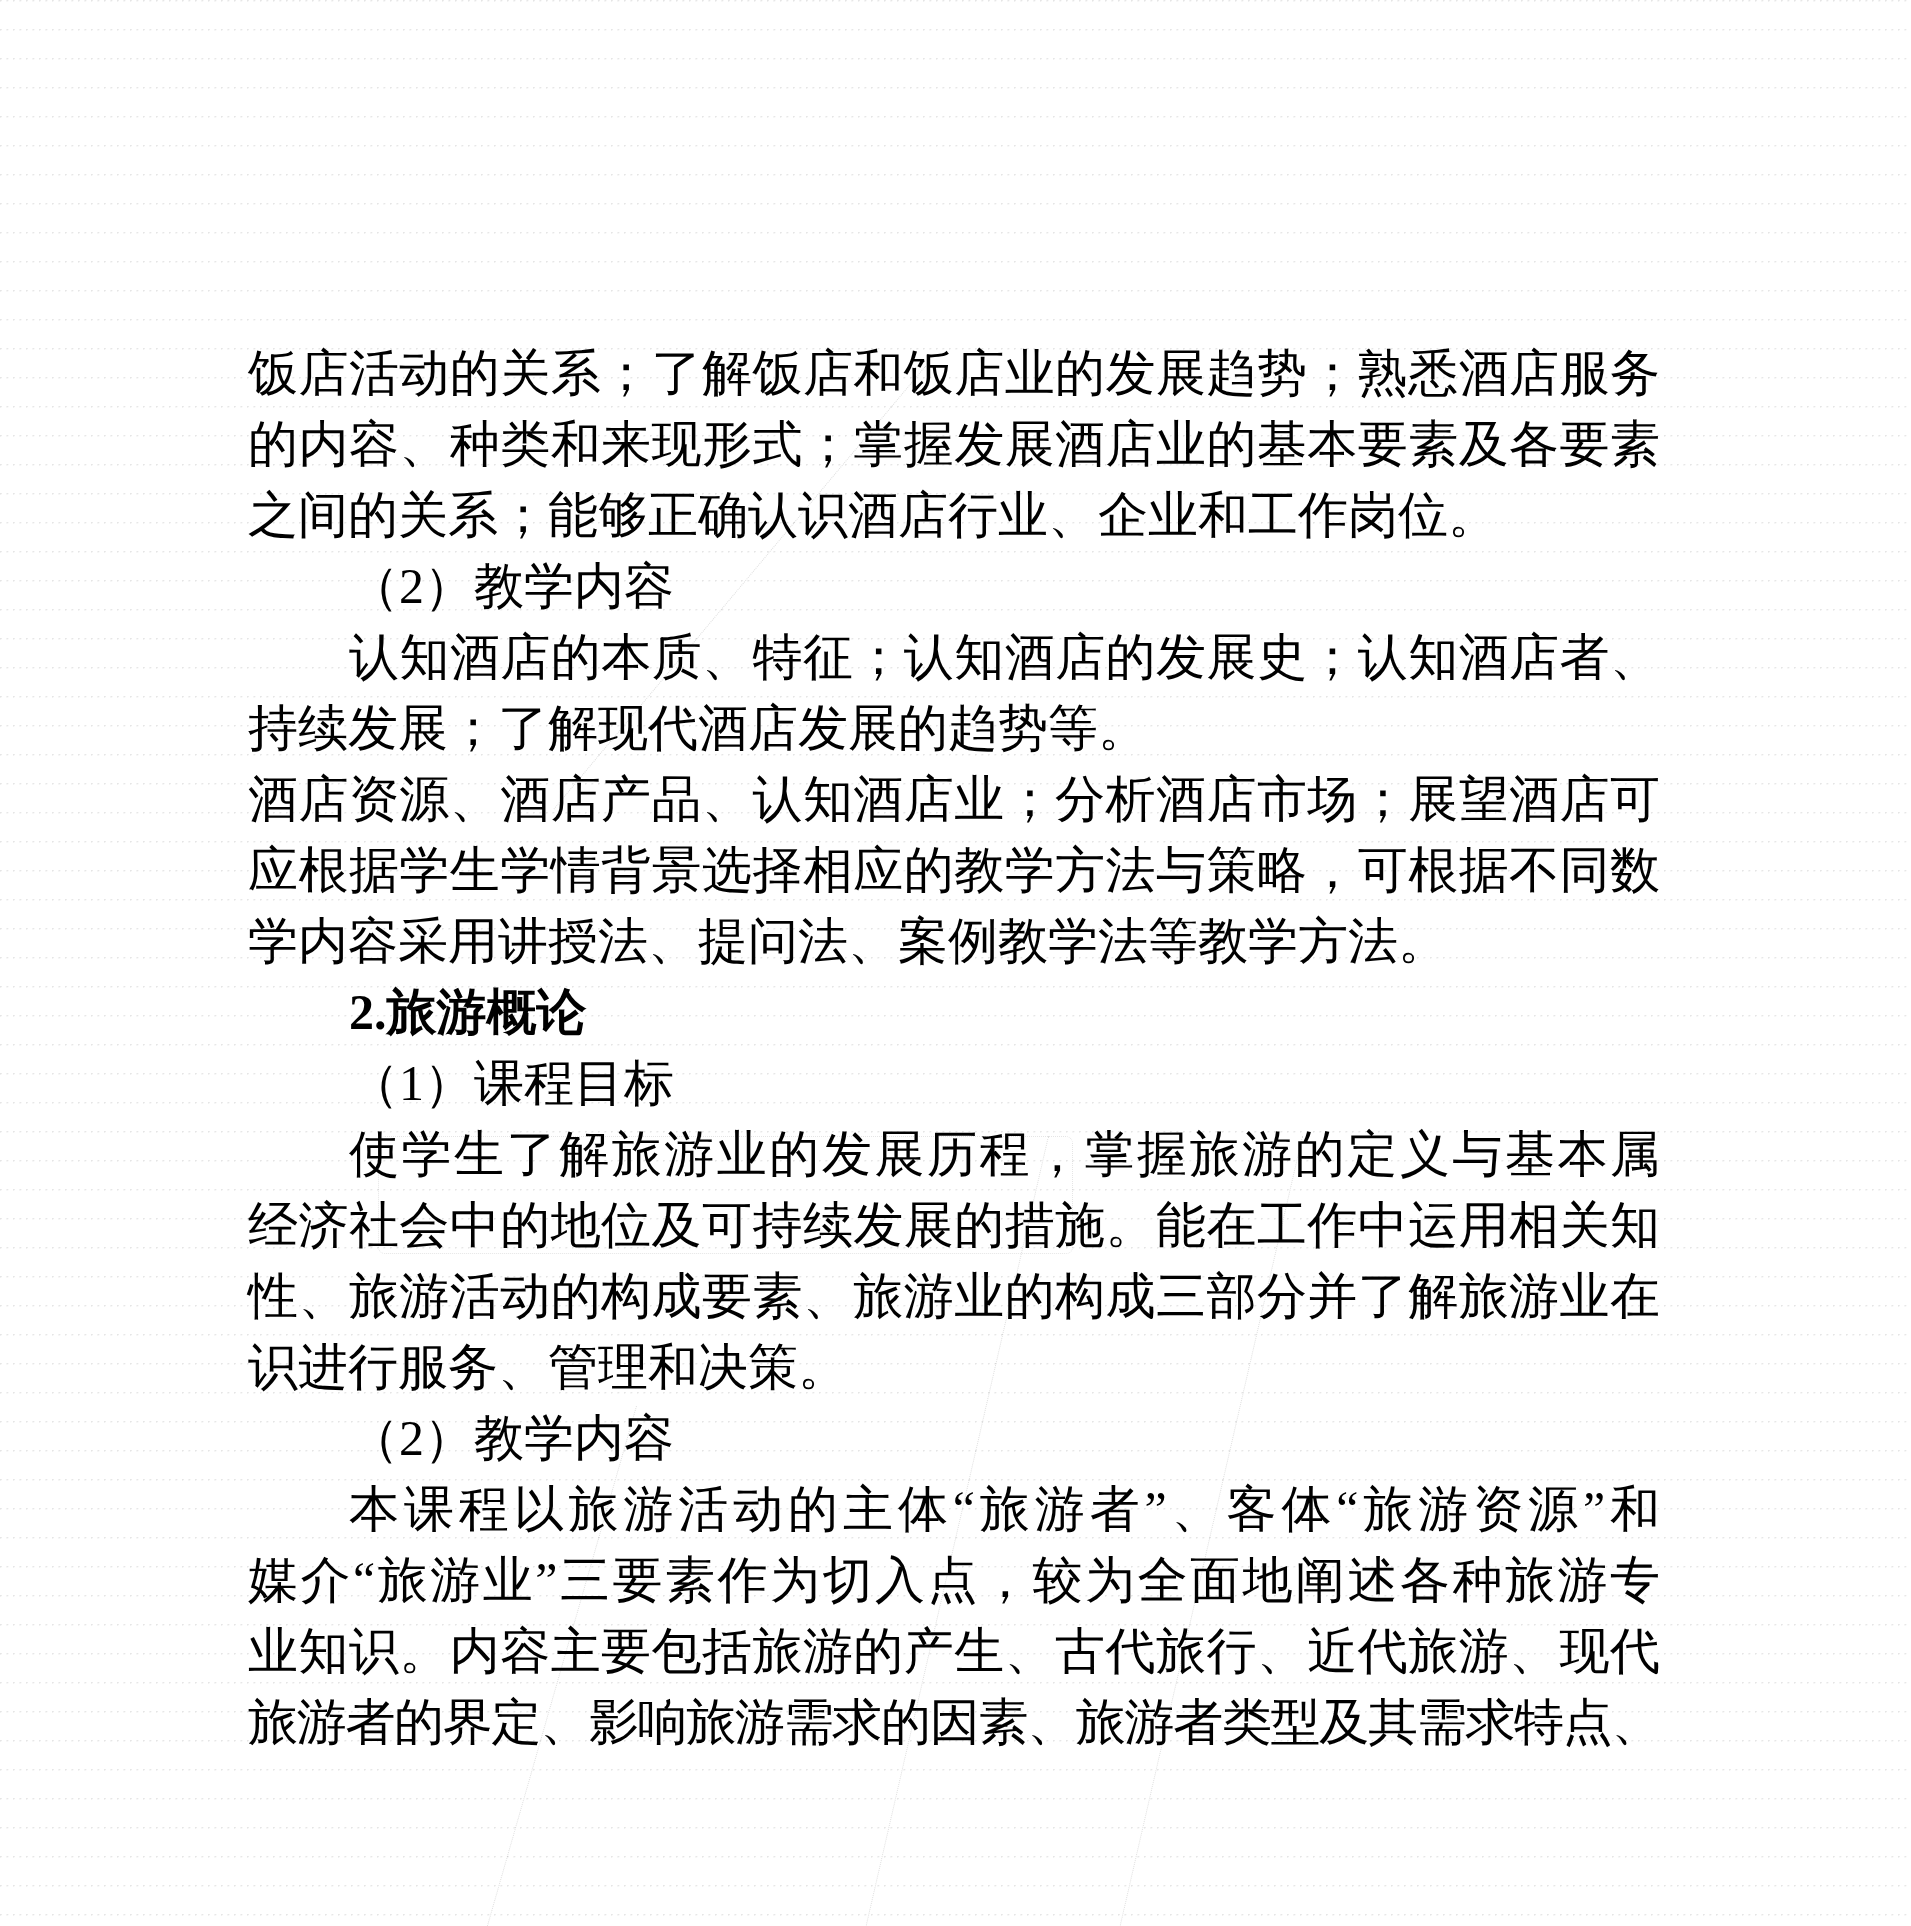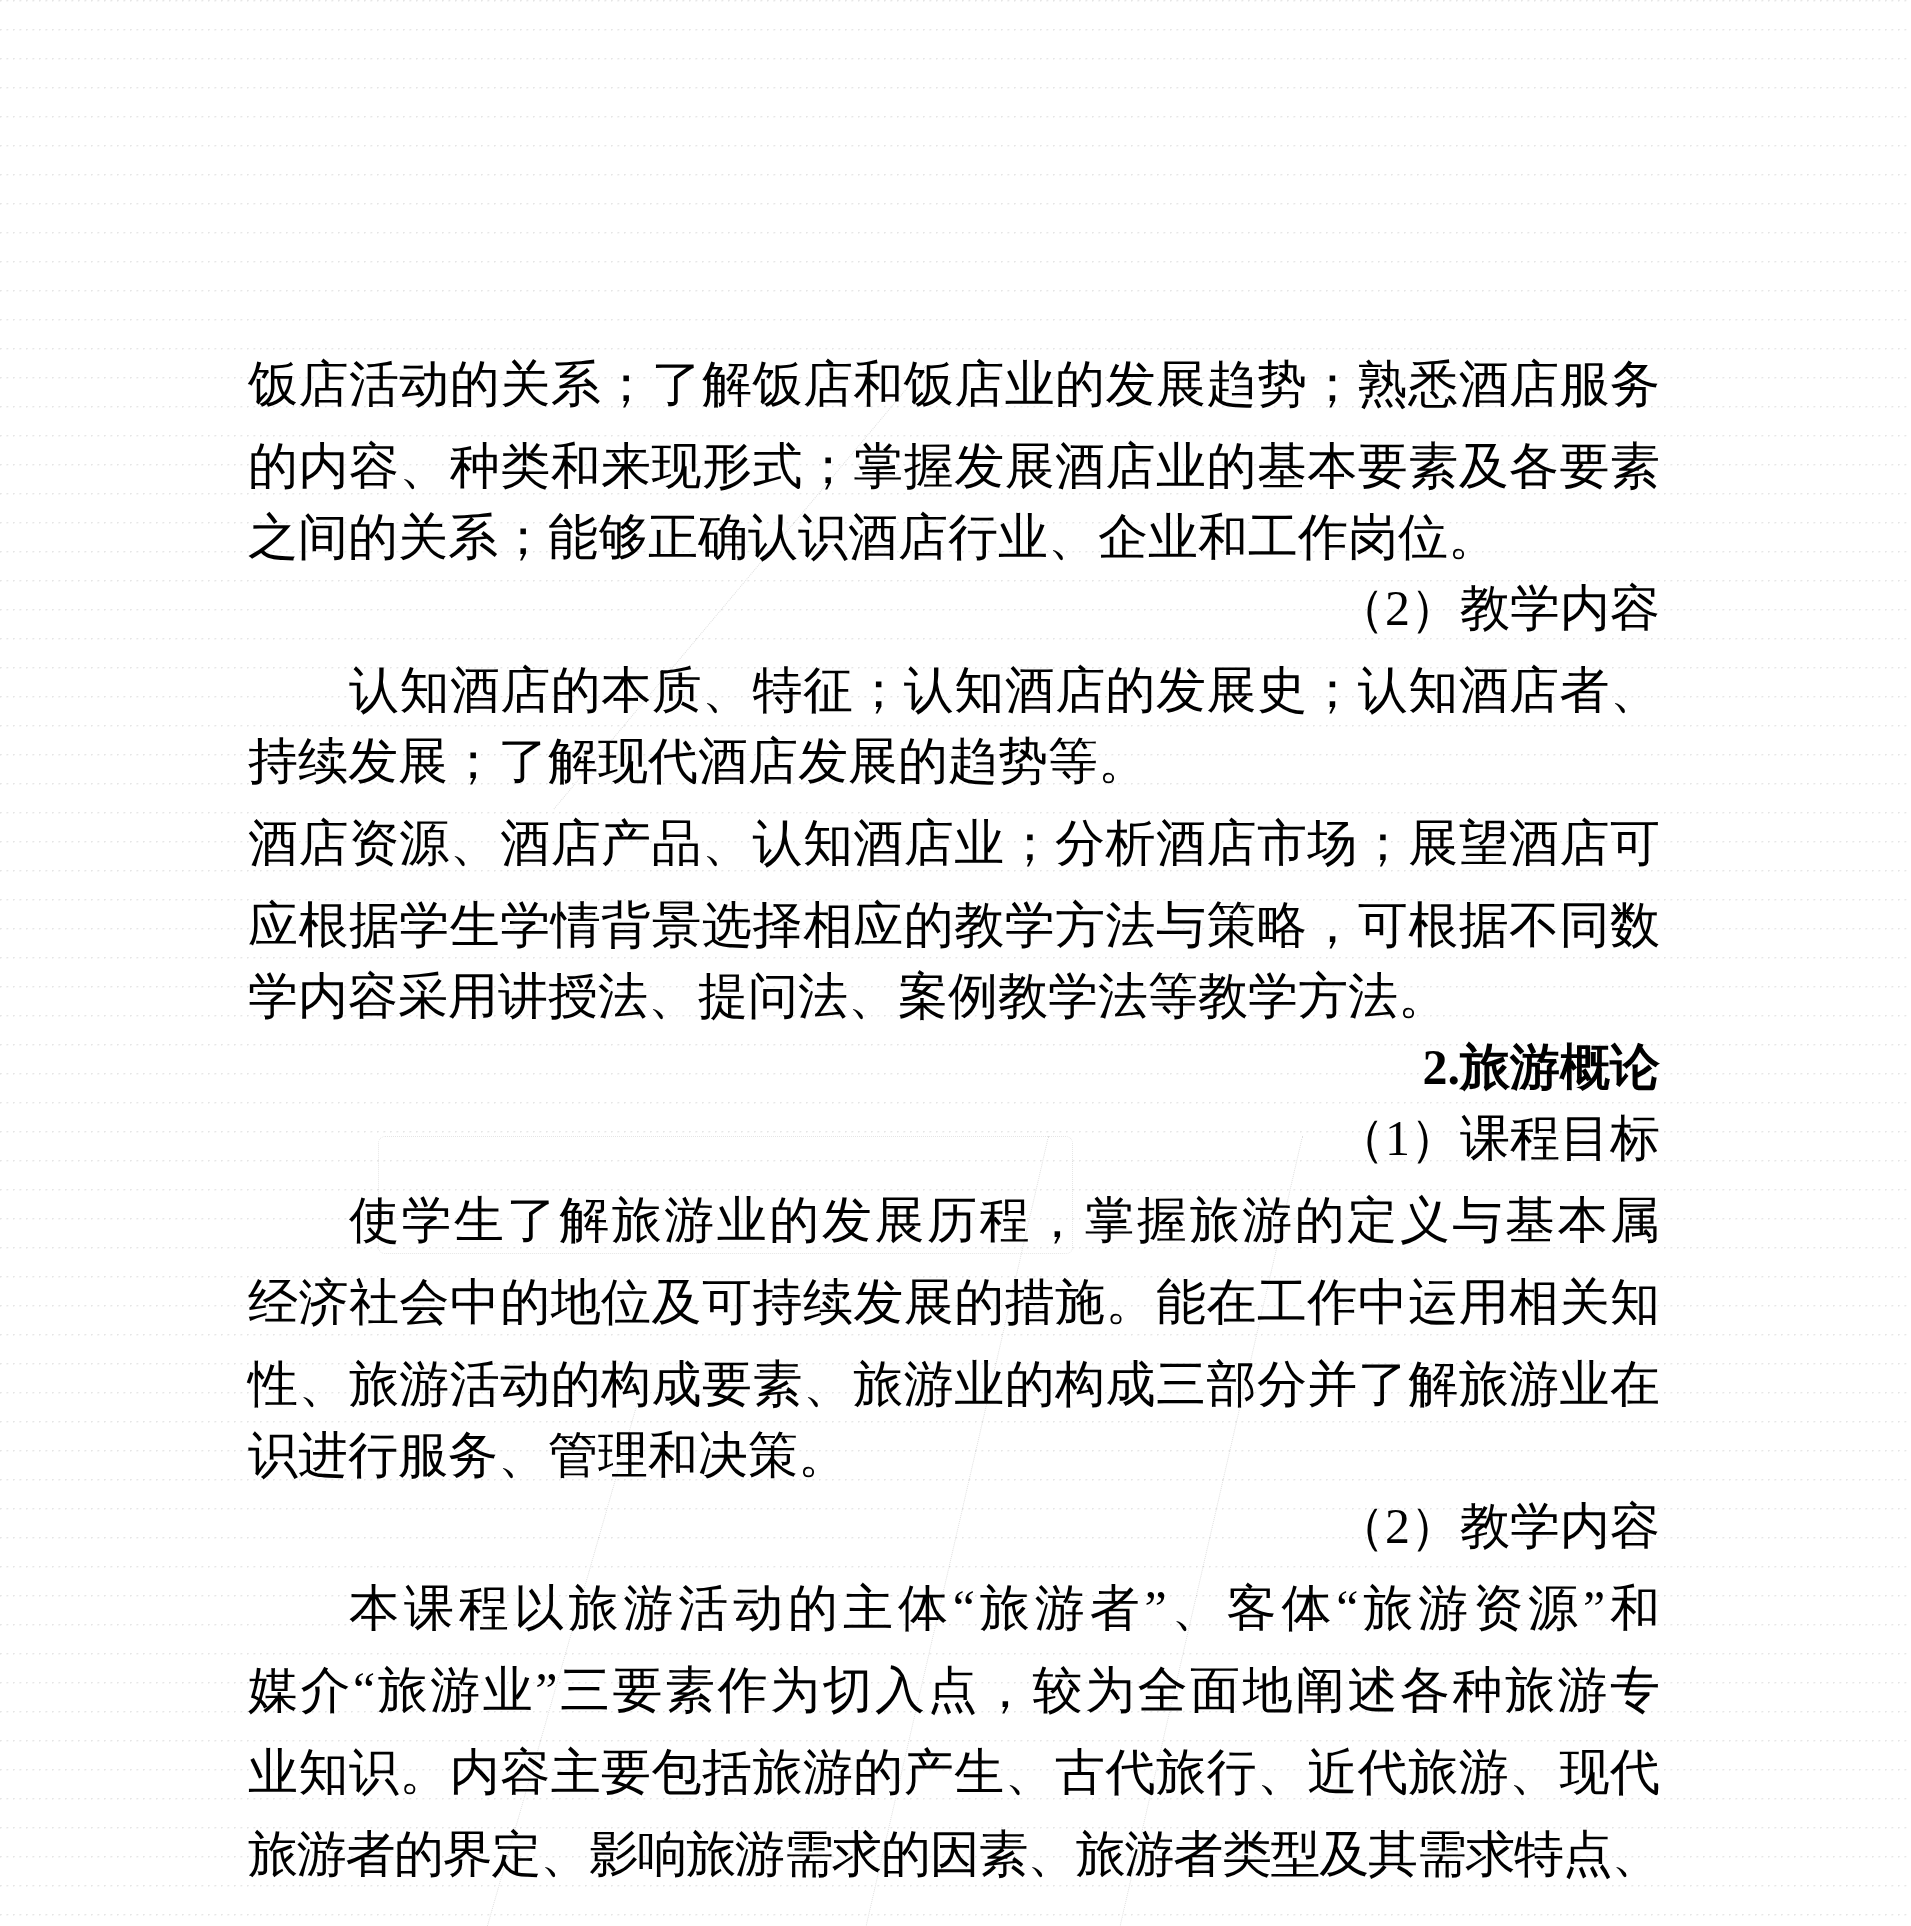--- a/index.html
+++ b/index.html
@@ -46,25 +46,23 @@
     letter-spacing: 0;
   }
   .line {
     box-sizing: border-box;
     width: 100%;
     text-align: left;
   }
   .line.j {
     text-align: justify;
     text-align-last: justify;
-    margin-top: 11px;
   }
   .line.ind {
     padding-left: 101px;
-    text-align: right;
   }
   .line.tight {
     letter-spacing: -1.5px;
   }
   .line.bold {
     font-weight: bold;
   }
 </style>
 </head>
 <body>

